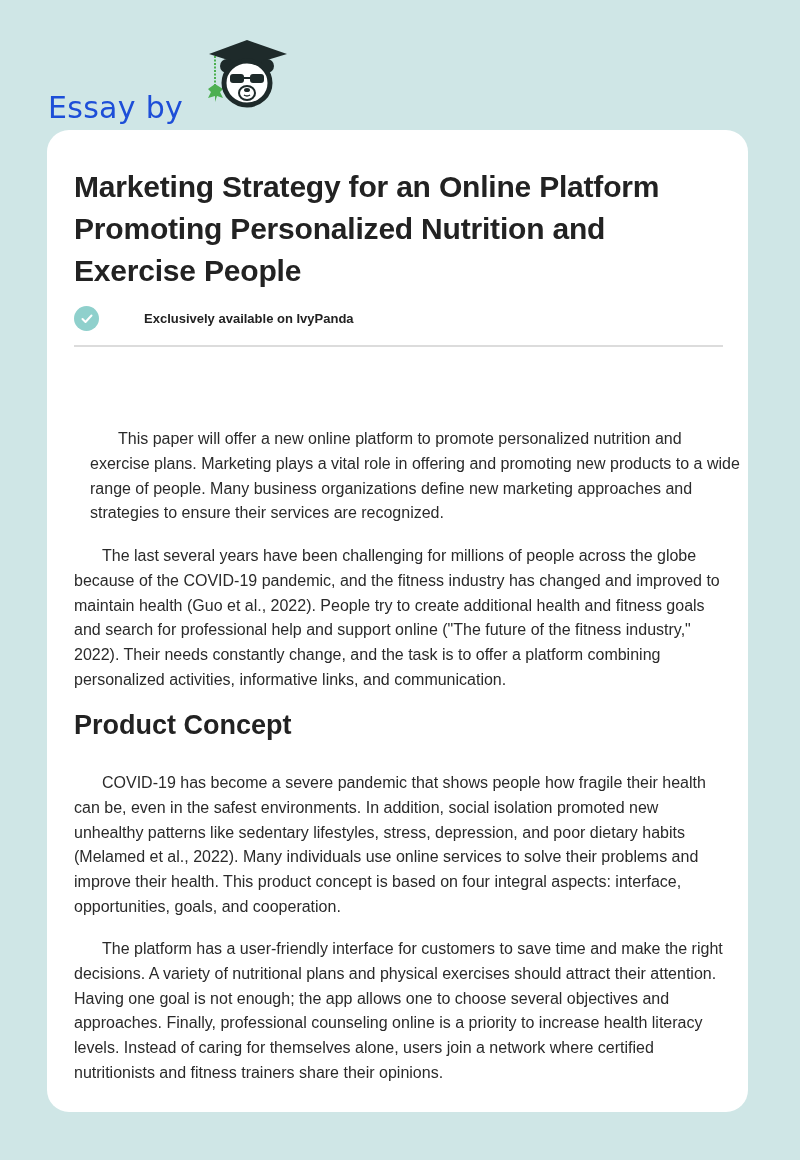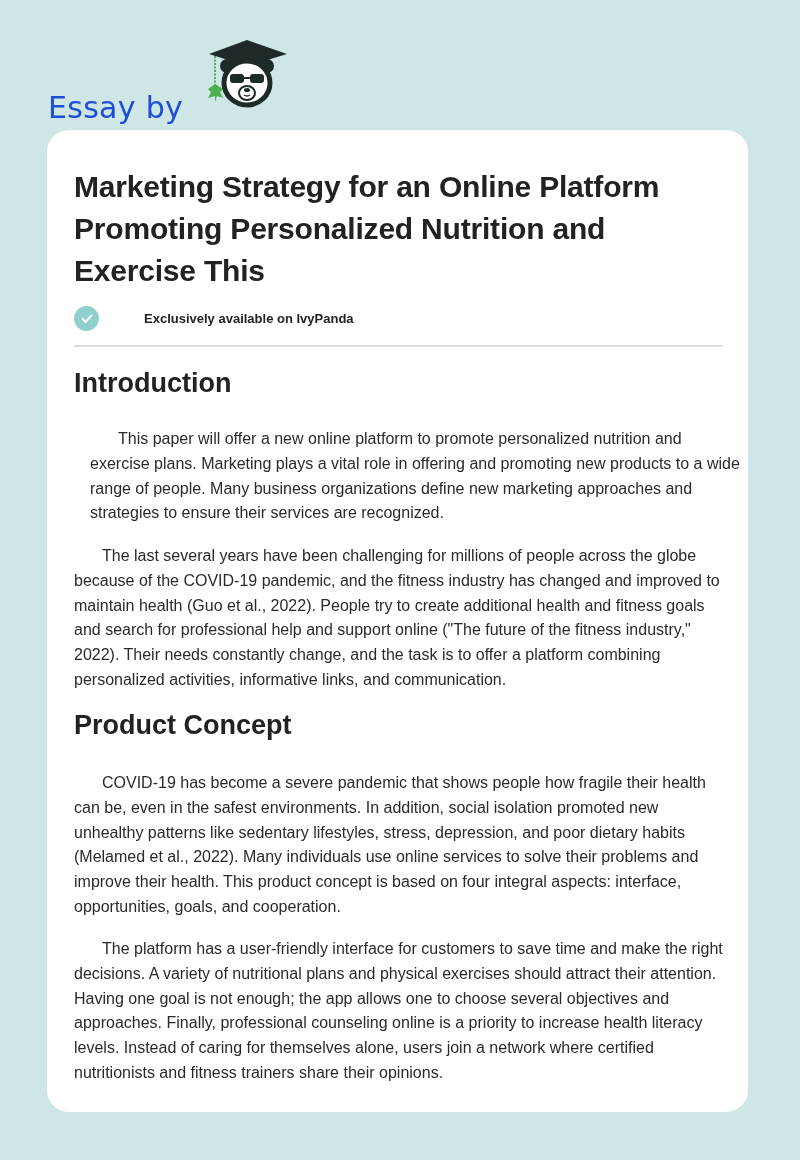--- a/index.html
+++ b/index.html
@@ -131,33 +131,32 @@
       <line x1="41" y1="42" x2="47" y2="42" stroke="#1e2a2a" stroke-width="2"></line>
 
       <ellipse cx="44" cy="57" rx="8" ry="7" fill="#ffffff" stroke="#1e2a2a" stroke-width="2"></ellipse>
       <ellipse cx="44" cy="54" rx="3" ry="2" fill="#1e2a2a"></ellipse>
       <path d="M41 59 Q44 61 47 59" stroke="#1e2a2a" stroke-width="1.5" fill="none"></path>
     </svg>
   </span>
 </div>
 
 <div class="card">
-  <h1 class="title">Marketing Strategy for an Online Platform Promoting Personalized Nutrition and Exercise This</h1>
+  <h1 class="title">Marketing Strategy for an Online Platform Promoting Personalized Nutrition and Exercise People</h1>
 
   <div class="badge">
     <span class="badge-check">
       <svg width="12" height="10" viewBox="0 0 12 10">
         <path d="M1.5 5 L4.5 8 L10.5 1.5" stroke="#ffffff" stroke-width="2" fill="none" stroke-linecap="round" stroke-linejoin="round"></path>
       </svg>
     </span>
     <span class="badge-text">Exclusively available on IvyPanda</span>
   </div>
 
   <div class="divider"></div>
 
-  <h2 class="h2" style="top:238px;">Introduction</h2>
   <p class="para" style="top:297px;margin-left:16px;">This paper will offer a new online platform to promote personalized nutrition and exercise plans. Marketing plays a vital role in offering and promoting new products to a wide range of people. Many business organizations define new marketing approaches and strategies to ensure their services are recognized.</p>
   <p class="para" style="top:414px;">The last several years have been challenging for millions of people across the globe because of the COVID-19 pandemic, and the fitness industry has changed and improved to maintain health (Guo et al., 2022). People try to create additional health and fitness goals and search for professional help and support online ("The future of the fitness industry," 2022). Their needs constantly change, and the task is to offer a platform combining personalized activities, informative links, and communication.</p>
 
   <h2 class="h2" style="top:580px;">Product Concept</h2>
   <p class="para" style="top:641px;">COVID-19 has become a severe pandemic that shows people how fragile their health can be, even in the safest environments. In addition, social isolation promoted new unhealthy patterns like sedentary lifestyles, stress, depression, and poor dietary habits (Melamed et al., 2022). Many individuals use online services to solve their problems and improve their health. This product concept is based on four integral aspects: interface, opportunities, goals, and cooperation.</p>
   <p class="para" style="top:807px;">The platform has a user-friendly interface for customers to save time and make the right decisions. A variety of nutritional plans and physical exercises should attract their attention. Having one goal is not enough; the app allows one to choose several objectives and approaches. Finally, professional counseling online is a priority to increase health literacy levels. Instead of caring for themselves alone, users join a network where certified nutritionists and fitness trainers share their opinions.</p>
 </div>
 
 </body></html>

